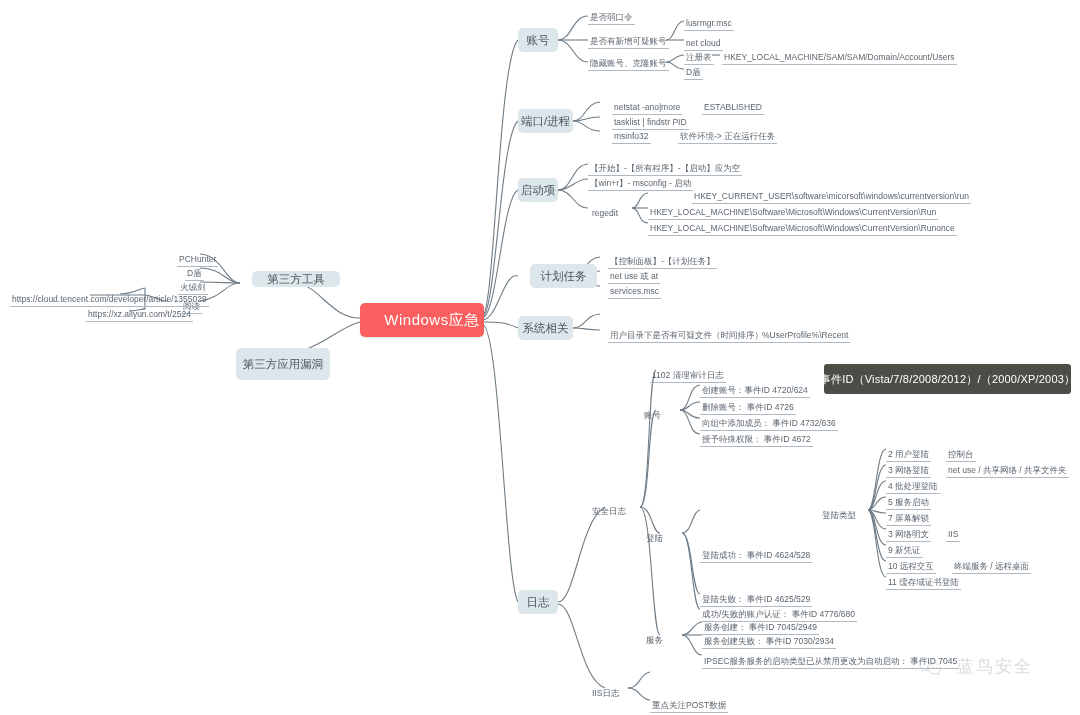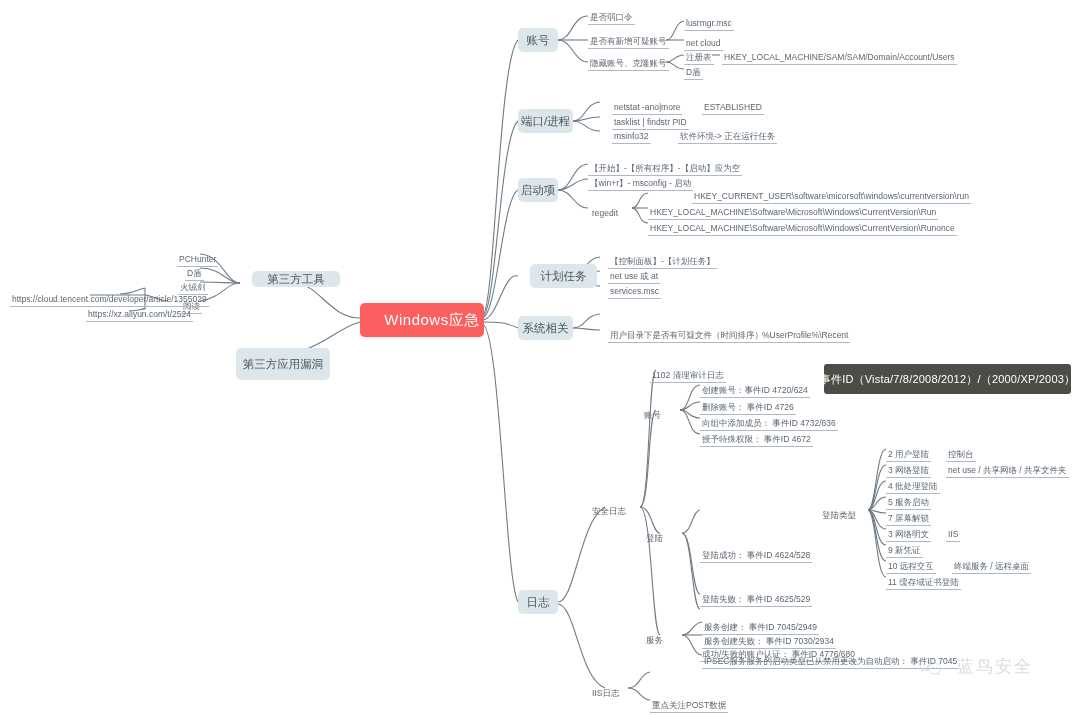--- a/index.html
+++ b/index.html
@@ -276,21 +276,21 @@
   </div>
   <div class="node" style="left:700px;top:504px;margin-top:40px;">
     <span class="leaf">登陆成功： 事件ID 4624/528</span>
   </div>
   <div class="node" style="left:822px;top:504px;">
     <span class="plainlbl">登陆类型</span>
   </div>
   <div class="node" style="left:700px;top:588px;">
     <span class="leaf">登陆失败： 事件ID 4625/529</span>
   </div>
-  <div class="node" style="left:700px;top:603px;margin-top:40px;">
+  <div class="node" style="left:700px;top:603px;">
     <span class="leaf">成功/失败的账户认证： 事件ID 4776/680</span>
   </div>
 
   <div class="node" style="left:886px;top:443px;">
     <span class="leaf">2 用户登陆</span>
   </div>
   <div class="node" style="left:946px;top:443px;">
     <span class="leaf">控制台</span>
   </div>
   <div class="node" style="left:886px;top:459px;">

